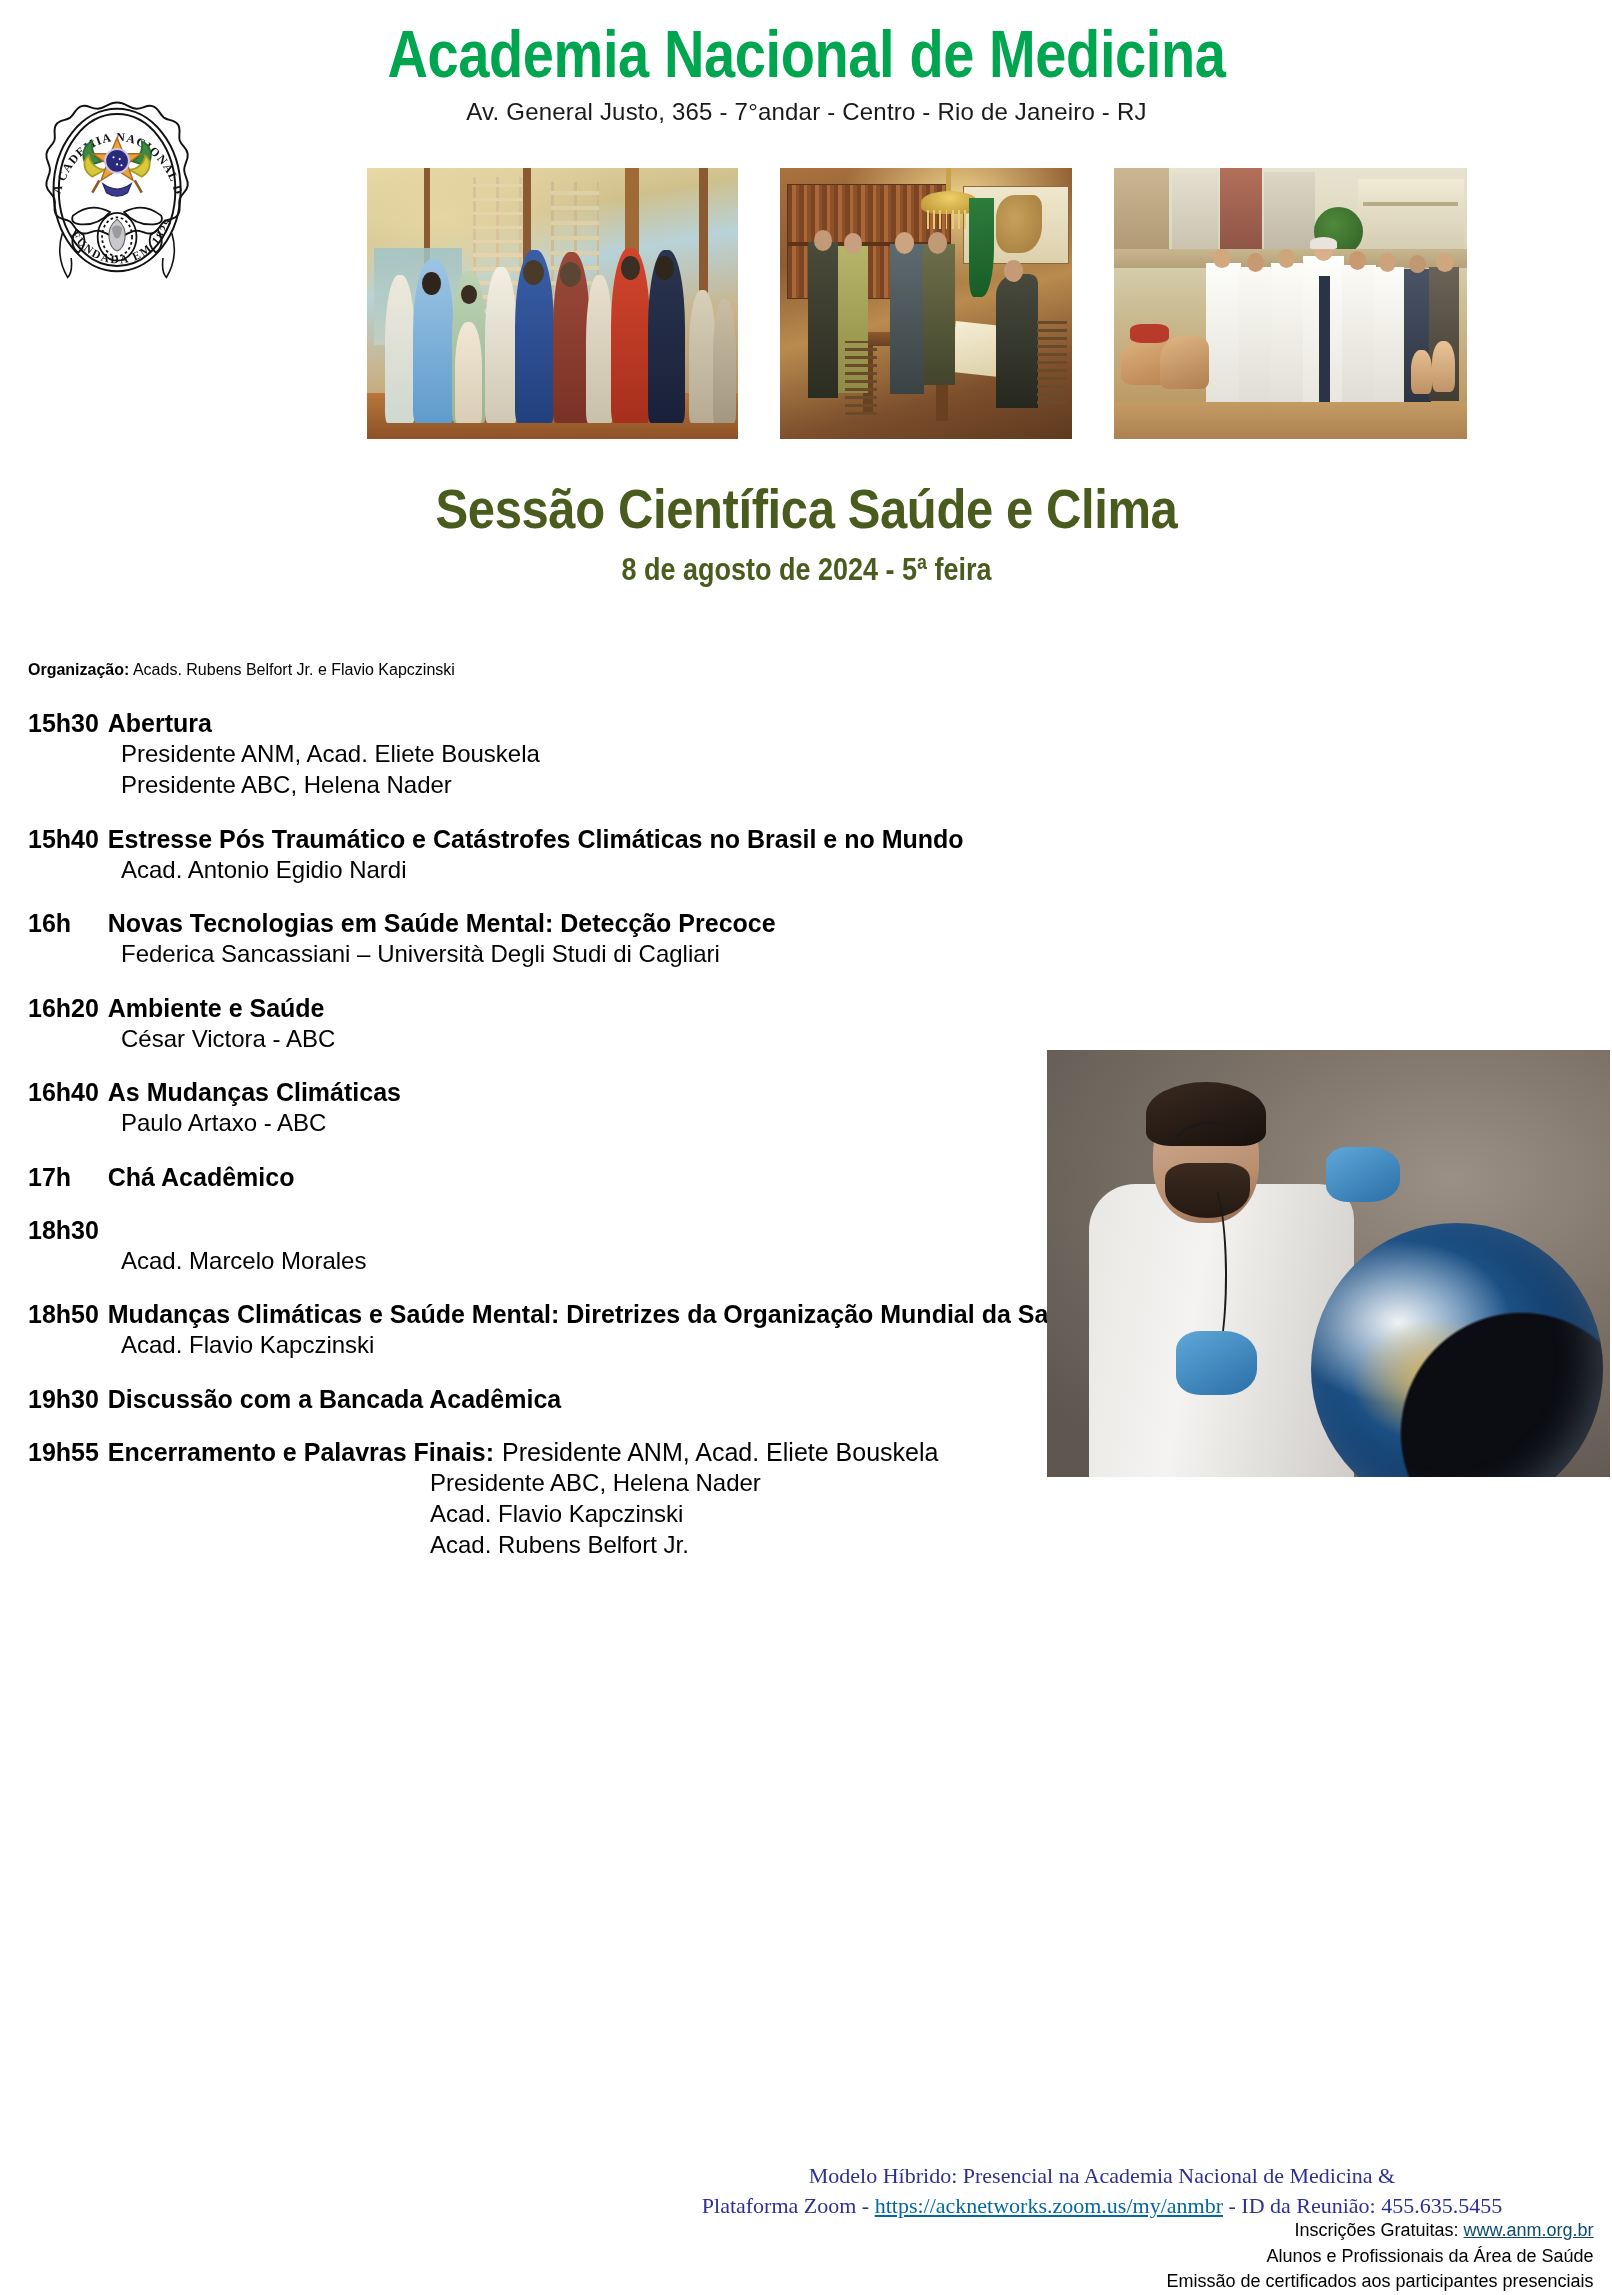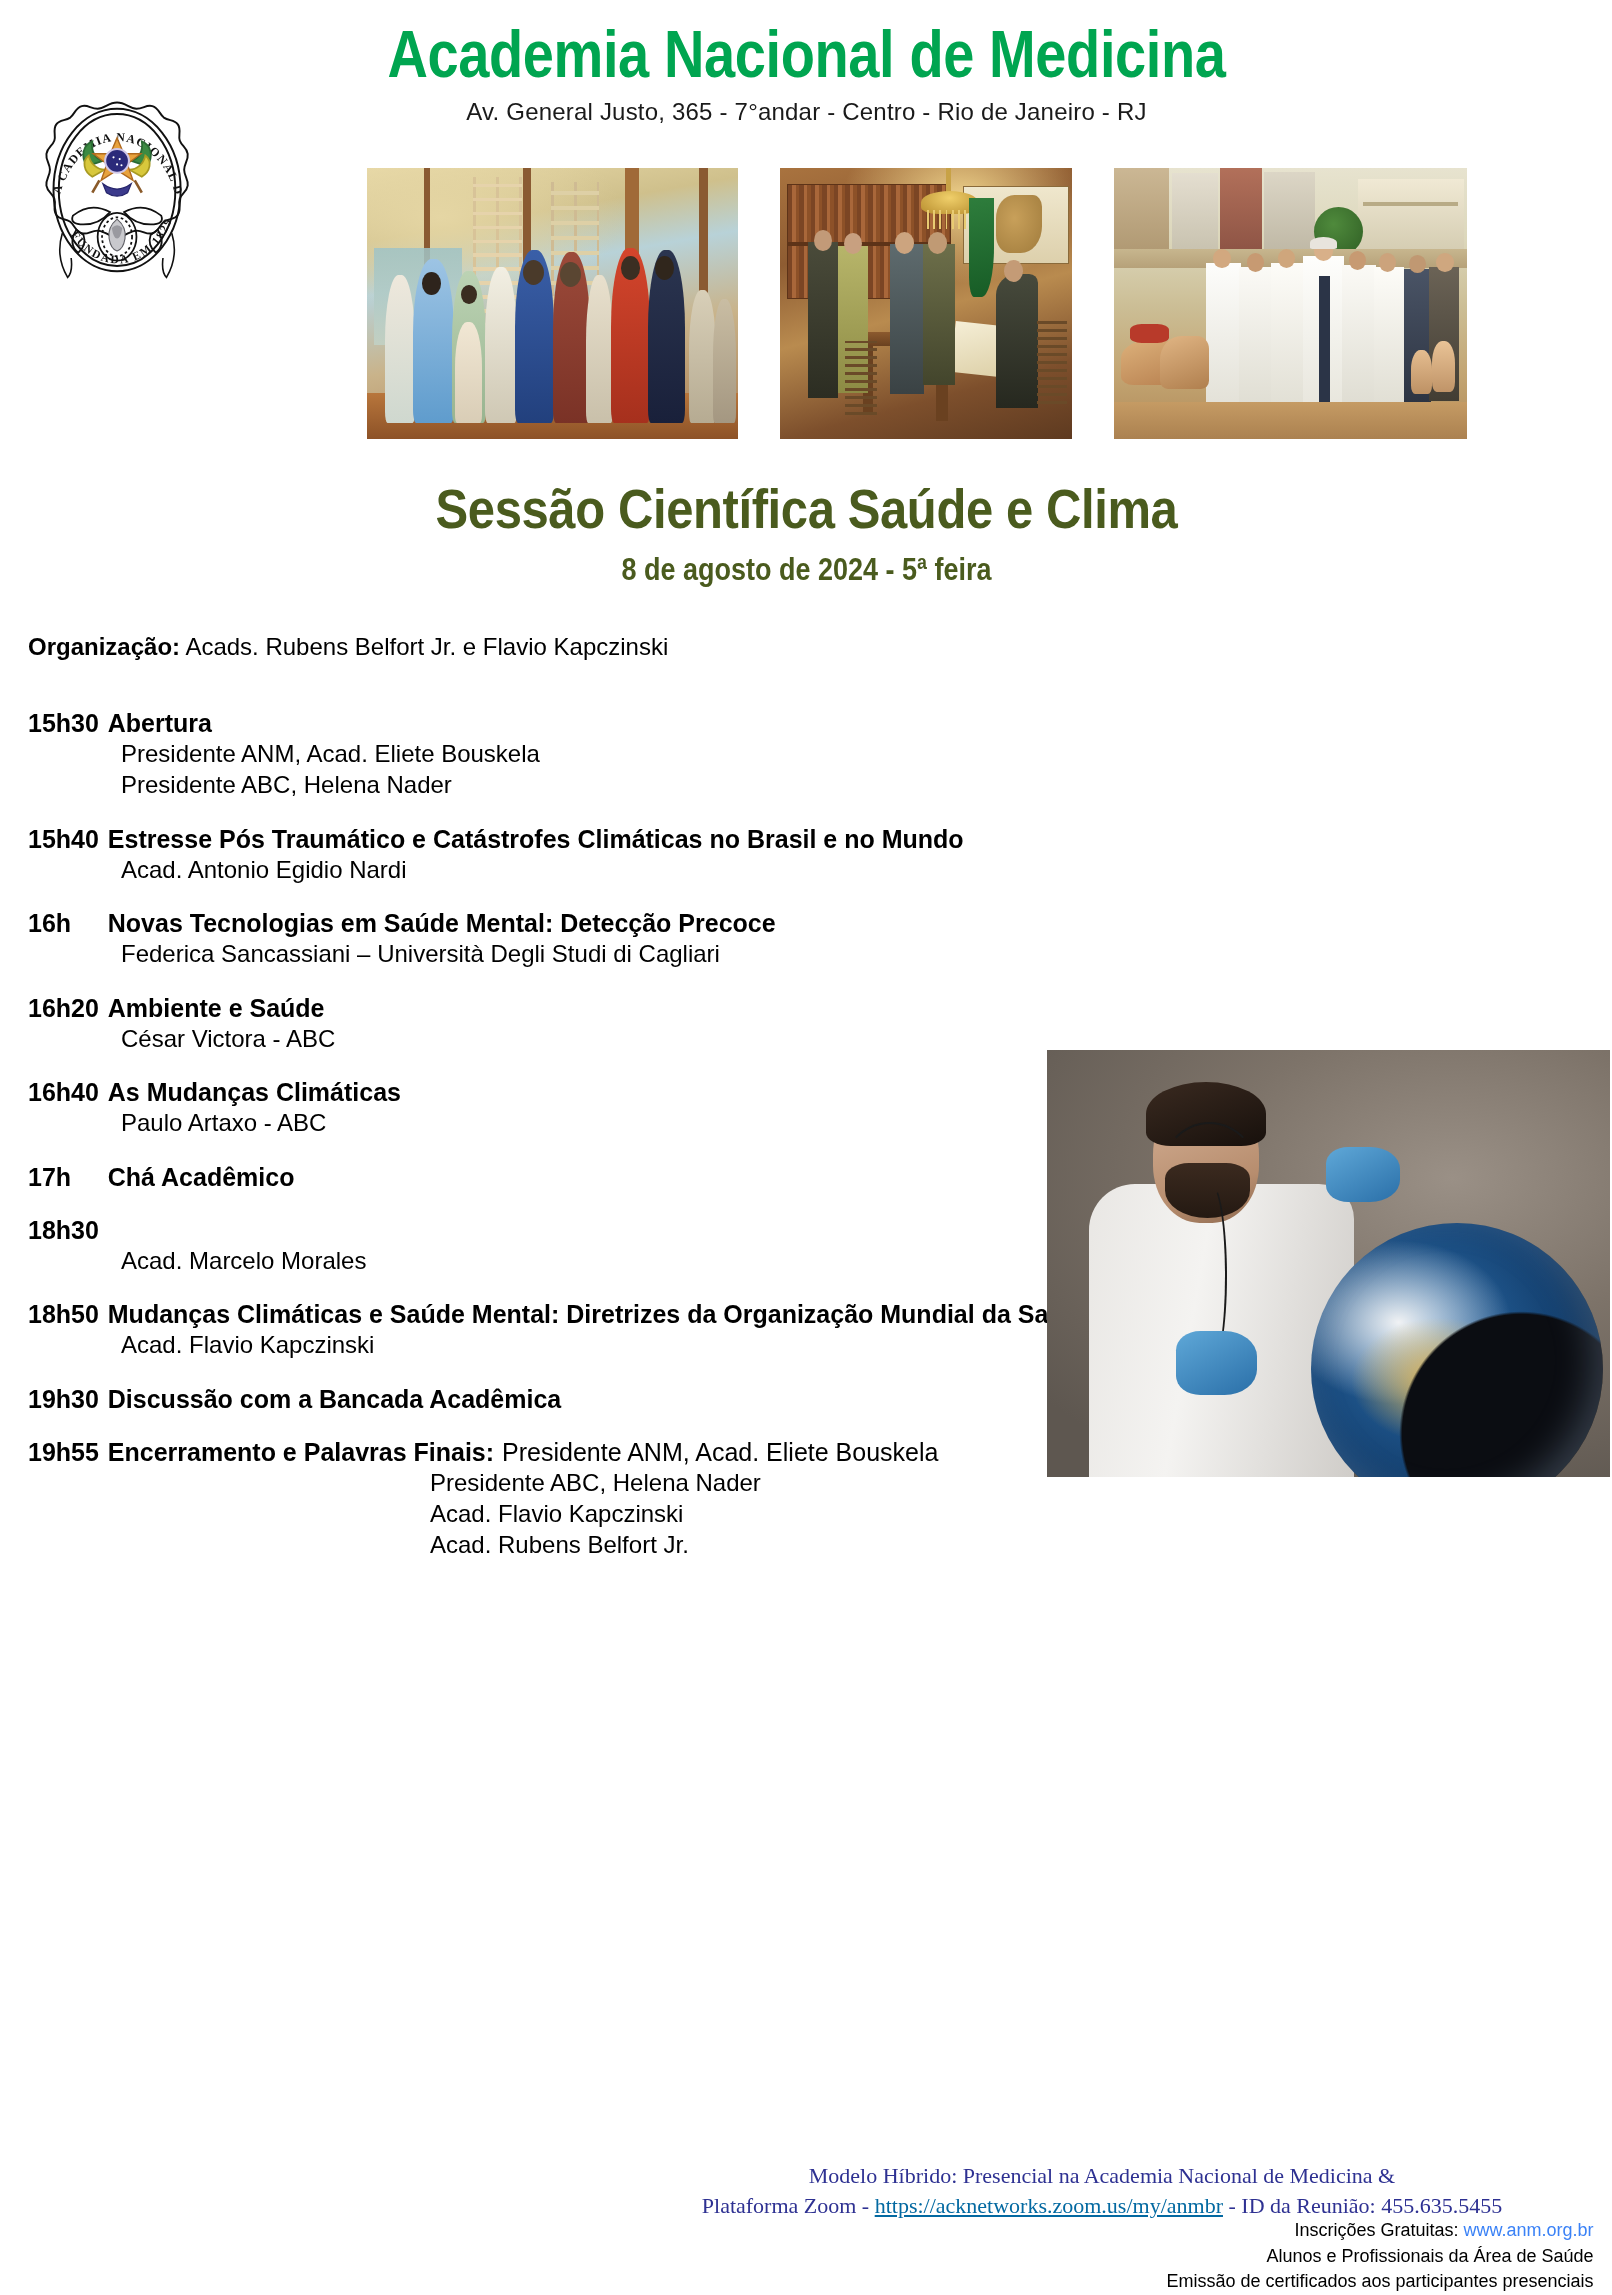--- a/index.html
+++ b/index.html
@@ -97,23 +97,23 @@
     position: absolute;
     top: 552px;
     left: 0; right: 0;
     transform: scaleY(1.16);
     transform-origin: center top;
   }
 
   
   .org {
     position: absolute;
-    top: 633px;
+    top: 661px;
     left: 28px;
-    font-size: 24px;
+    font-size: 16px;
     color: #000;
     white-space: nowrap;
   }
   .org b { font-weight: bold; }
 
   .program {
     position: absolute;
     top: 709px;
     left: 28px;
     width: 1502px;
@@ -222,21 +222,22 @@
   .footer-reg {
     position: absolute;
     right: 19.4px;
     top: 2218px;
     text-align: right;
     font-size: 18px;
     color: #000;
     line-height: 1.42;
   }
   .footer-reg .link {
-    color: #3b82f6;
+    color: #0c4a6e;
+    text-decoration: underline;
   }
 
   
   .logo {
     position: absolute;
     left: 26.5px;
     top: 97px;
     width: 181px;
     height: 186px;
   }

